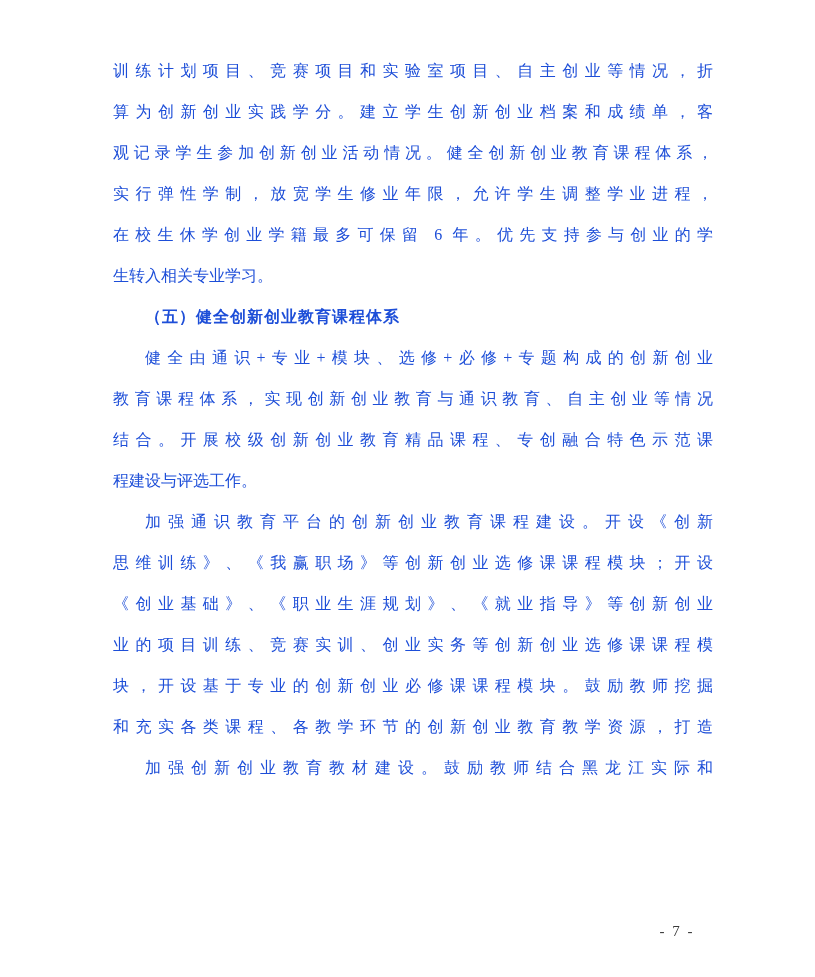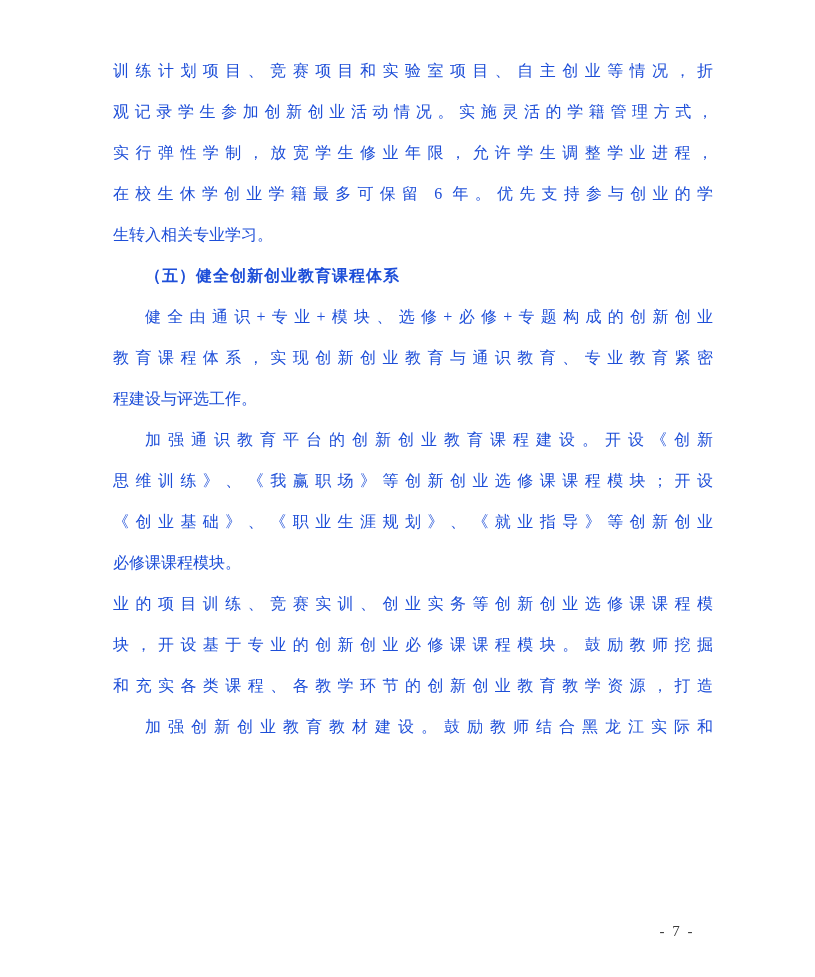--- a/index.html
+++ b/index.html
@@ -57,31 +57,32 @@
     color: #3a3a3a;
     letter-spacing: 2px;
   }
 </style>
 </head>
 <body>
 
 <div class="page">
   <div class="body-text" id="body-lines">
       <div class="line">训练计划项目、竞赛项目和实验室项目、自主创业等情况，折</div>
-      <div class="line">观记录学生参加创新创业活动情况。实施灵活的学籍管理方式，</div>
+      <div class="line">算为创新创业实践学分。建立学生创新创业档案和成绩单，客</div>
+      <div class="line">观记录学生参加创新创业活动情况。健全创新创业教育课程体系，</div>
       <div class="line">实行弹性学制，放宽学生修业年限，允许学生调整学业进程，</div>
       <div class="line">在校生休学创业学籍最多可保留 6 年。优先支持参与创业的学</div>
       <div class="line left">生转入相关专业学习。</div>
       <div class="line heading">（五）健全创新创业教育课程体系</div>
       <div class="line indent">健全由通识+专业+模块、选修+必修+专题构成的创新创业</div>
-      <div class="line">教育课程体系，实现创新创业教育与通识教育、专业教育紧密</div>
+      <div class="line">教育课程体系，实现创新创业教育与通识教育、自主创业等情况</div>
+      <div class="line">结合。开展校级创新创业教育精品课程、专创融合特色示范课</div>
       <div class="line left">程建设与评选工作。</div>
       <div class="line indent">加强通识教育平台的创新创业教育课程建设。开设《创新</div>
       <div class="line">思维训练》、《我赢职场》等创新创业选修课课程模块；开设</div>
       <div class="line">《创业基础》、《职业生涯规划》、《就业指导》等创新创业</div>
-      <div class="line left">必修课课程模块。</div>
       <div class="line">业的项目训练、竞赛实训、创业实务等创新创业选修课课程模</div>
       <div class="line">块，开设基于专业的创新创业必修课课程模块。鼓励教师挖掘</div>
       <div class="line">和充实各类课程、各教学环节的创新创业教育教学资源，打造</div>
       <div class="line indent">加强创新创业教育教材建设。鼓励教师结合黑龙江实际和</div>
     </div>
   <div class="footer">- 7 -</div>
 </div>
 
 </body></html>

